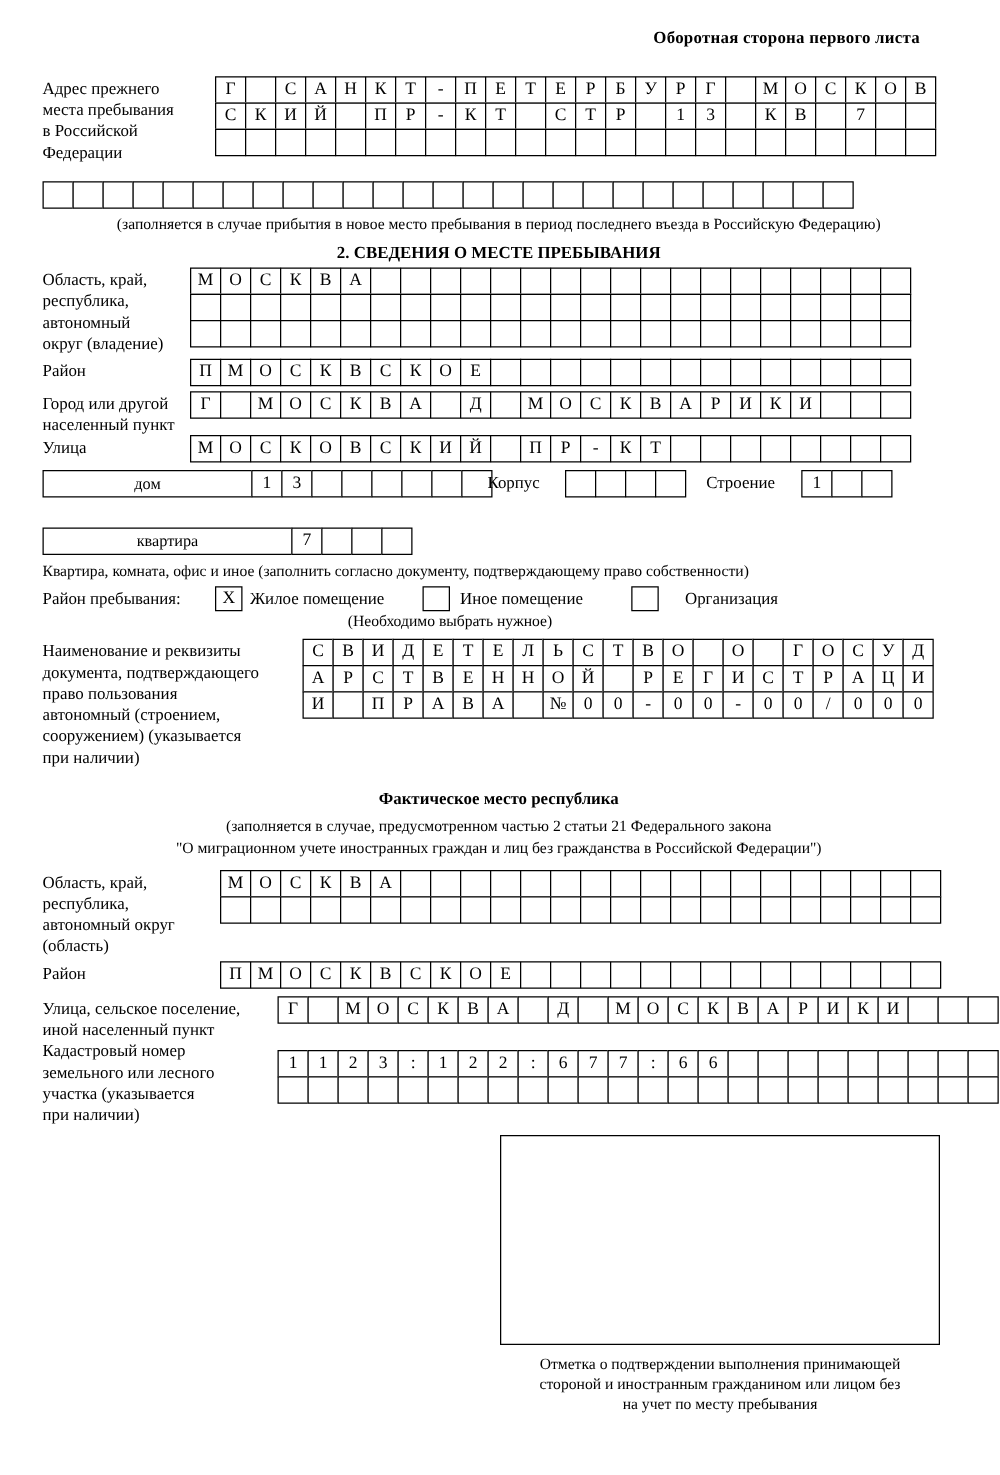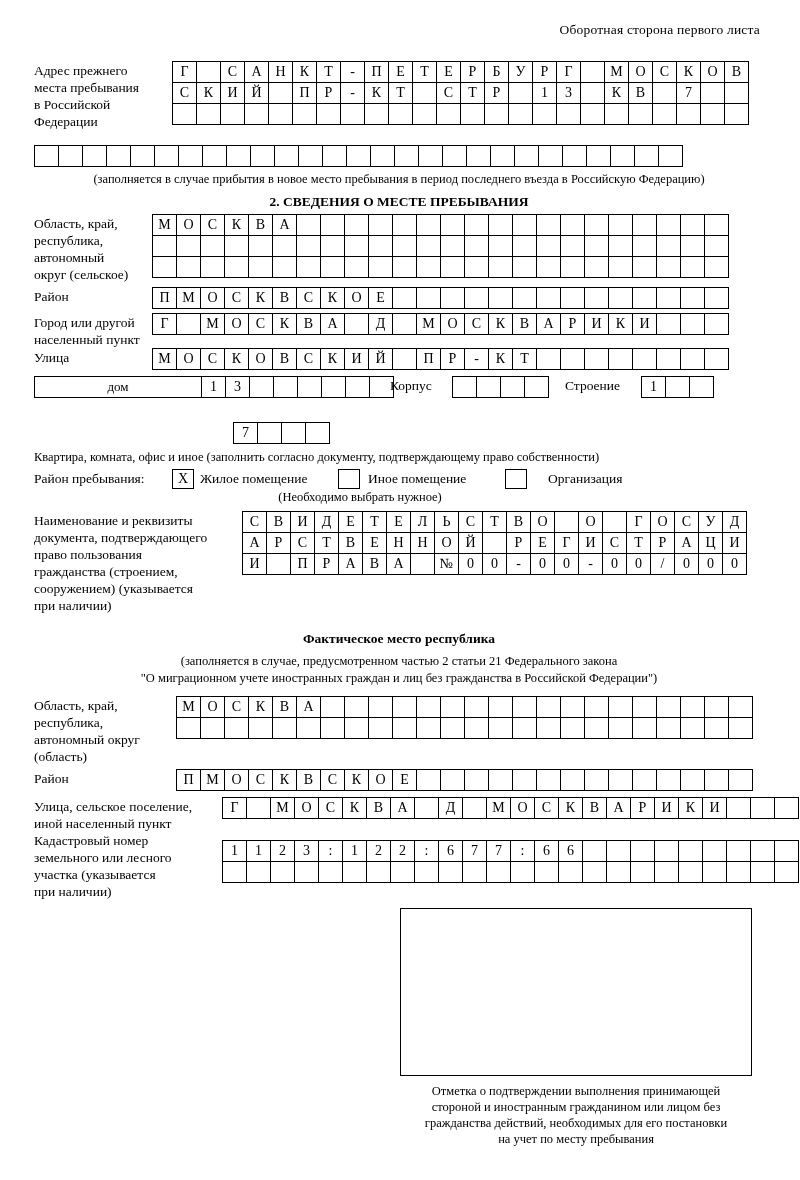--- a/index.html
+++ b/index.html
@@ -7,22 +7,22 @@
     width:800px;height:1180px;
     background:#ffffff;
     font-family:"Liberation Serif", serif;
     color:#000;
     position:relative;
     overflow:hidden;
   }
   .page{position:relative;width:800px;height:1180px;}
 
   .hdr-right{
-    position:absolute;top:22px;right:40px;
-    font-size:13.5px;letter-spacing:.2px;
+    position:absolute;top:22px;right:64px;
+    font-size:13.5px;letter-spacing:.2px;font-weight:bold;
   }
 
   .lbl{font-size:13.5px;line-height:17px;}
   .lbl-sm{font-size:12.5px;line-height:16px;}
   .center{text-align:center;}
   .bold{font-weight:bold;}
 
   
   .boxrow{display:flex;}
   .cell{
@@ -199,21 +199,21 @@
     </div>
 
   <div class="abs lbl-sm center" style="left:34px;top:171px;width:730px;">(заполняется в случае прибытия в новое место пребывания в период последнего въезда в Российскую Федерацию)</div>
 
   <div class="abs lbl bold center" style="left:34px;top:193px;width:730px;">2. СВЕДЕНИЯ О МЕСТЕ ПРЕБЫВАНИЯ</div>
 
   <div class="abs lbl" style="left:34px;top:215px;width:150px;">
     <div>Область, край,</div>
     <div>республика,</div>
     <div>автономный</div>
-    <div>округ (сельское)</div>
+    <div>округ (владение)</div>
   </div>
   <div class="abs" id="s2-region" style="left:152px;top:214px;">
       <div class="boxrow rowgap">
         <div class="cell filled" style="width: 25px;">М</div>
         <div class="cell filled" style="width: 25px;">О</div>
         <div class="cell filled" style="width: 25px;">С</div>
         <div class="cell filled" style="width: 25px;">К</div>
         <div class="cell filled" style="width: 25px;">В</div>
         <div class="cell filled" style="width: 25px;">А</div>
         <div class="cell" style="width: 25px;"></div>
@@ -407,20 +407,21 @@
   <div class="abs inline-lbl" style="left:565px;top:375px;">Строение</div>
   <div class="abs" id="stroenie-cells" style="left:641px;top:376px;">
       <div class="boxrow rowgap">
         <div class="cell filled" style="width: 25px;">1</div>
         <div class="cell" style="width: 25px;"></div>
         <div class="cell" style="width: 25px;"></div>
       </div>
     </div>
 
 
+  <div class="abs wide-box" style="left:34px;top:422px;width:200px;">квартира</div>
   <div class="abs" id="flat-cells" style="left:233px;top:422px;">
       <div class="boxrow rowgap">
         <div class="cell filled" style="width: 25px;">7</div>
         <div class="cell" style="width: 25px;"></div>
         <div class="cell" style="width: 25px;"></div>
         <div class="cell" style="width: 25px;"></div>
       </div>
     </div>
   <div class="abs lbl-sm" style="left:34px;top:449px;width:740px;">Квартира, комната, офис и иное (заполнить согласно документу, подтверждающему право собственности)</div>
 
@@ -430,21 +431,21 @@
   <span class="abs mark" style="left:338px;top:469px;"></span>
   <div class="abs inline-lbl" style="left:368px;top:468px;">Иное помещение</div>
   <span class="abs mark" style="left:505px;top:469px;"></span>
   <div class="abs inline-lbl" style="left:548px;top:468px;">Организация</div>
   <div class="abs lbl-sm" style="left:200px;top:489px;width:320px;text-align:center;">(Необходимо выбрать нужное)</div>
 
   <div class="abs lbl" style="left:34px;top:512px;width:205px;">
     <div>Наименование и реквизиты</div>
     <div>документа, подтверждающего</div>
     <div>право пользования</div>
-    <div>гражданства (строением,</div>
+    <div>автономный (строением,</div>
     <div>сооружением) (указывается</div>
     <div>при наличии)</div>
   </div>
   <div class="abs" id="doc-rows" style="left:242px;top:511px;">
       <div class="boxrow rowgap">
         <div class="cell filled" style="width: 25px;">С</div>
         <div class="cell filled" style="width: 25px;">В</div>
         <div class="cell filled" style="width: 25px;">И</div>
         <div class="cell filled" style="width: 25px;">Д</div>
         <div class="cell filled" style="width: 25px;">Е</div>
@@ -699,17 +700,16 @@
         <div class="cell" style="width: 25px;"></div>
         <div class="cell" style="width: 25px;"></div>
         <div class="cell" style="width: 25px;"></div>
       </div>
     </div>
 
   <div class="noteblock" style="left:400px;top:908px;width:352px;height:168px;"></div>
   <div class="abs caption" style="left:392px;top:1083px;width:368px;">
     <div>Отметка о подтверждении выполнения принимающей</div>
     <div>стороной и иностранным гражданином или лицом без</div>
-    <div>гражданства действий, необходимых для его постановки</div>
     <div>на учет по месту пребывания</div>
   </div>
 
 </div>
 
 </body></html>

